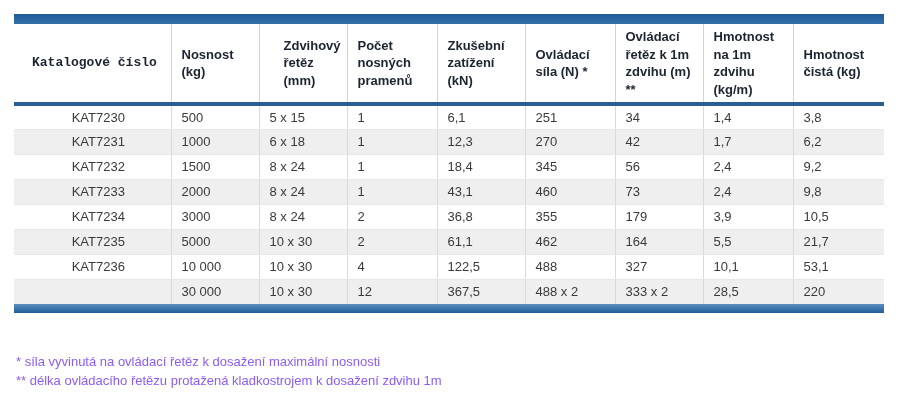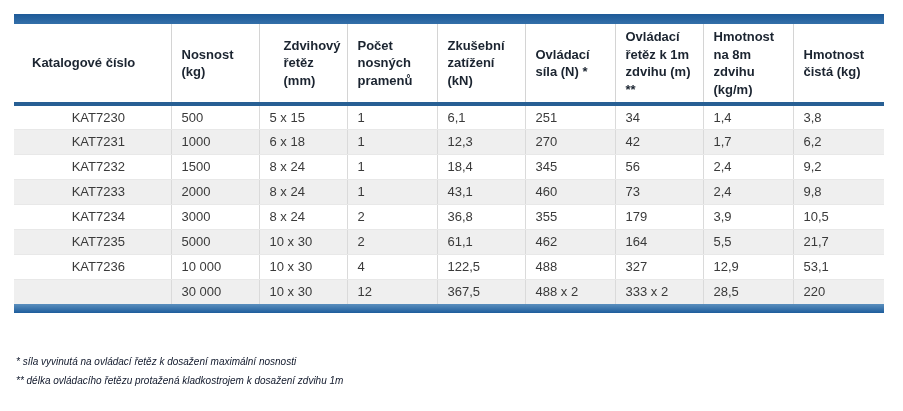--- a/index.html
+++ b/index.html
@@ -42,21 +42,21 @@
     font-weight: bold;
     line-height: 1.35;
     color: #1b2430;
     padding: 4px 6px 4px 10px;
     border-right: 1px solid #d4d4d4;
     border-bottom: 4px solid #275f94;
     background: #ffffff;
   }
   .spec-table th:first-child { padding-left: 18px; }
   .spec-table th:last-child  { border-right: none; }
-  .spec-table th:nth-child(1) { width: 157px; }
+  .spec-table th:nth-child(1) { width: 157px; font-family: Liberation Mono, monospace; }
   .spec-table th:nth-child(2) { width: 88px; }
   .spec-table th:nth-child(3) { width: 88px; padding-left: 24px; }
   .spec-table th:nth-child(4) { width: 90px; }
   .spec-table th:nth-child(5) { width: 88px; margin-left: 16px; }
   .spec-table th:nth-child(6) { width: 90px; }
   .spec-table th:nth-child(7) { width: 88px; margin-top: 44px; }
   .spec-table th:nth-child(8) { width: 90px; }
   .spec-table td {
     height: 25px;
     vertical-align: middle;
@@ -68,43 +68,42 @@
     white-space: nowrap;
     overflow: hidden;
   }
   .spec-table td:first-child { padding-left: 18px; text-align: center; }
   .spec-table td:last-child  { border-right: none; }
   .spec-table tbody tr:nth-child(even) td { background: #efefef; }
   .spec-table tbody tr:last-child td { border-bottom: none; }
   .footnotes {
     position: absolute;
     left: 16px; top: 352px;
-    font-size: 10px;
+    font-size: 13px;
     line-height: 19px;
-    color: #0f172a;
-    font-style: italic;
+    color: #8b5cf6;
   }
 </style>
 </head>
 <body>
 
 <div class="page">
   <div class="table-card">
     <div class="top-bar"></div>
     <table class="spec-table">
       <thead>
         <tr id="head-row">
             <th>Katalogové číslo</th>
             <th>Nosnost (kg)</th>
             <th>Zdvihový řetěz (mm)</th>
             <th>Počet nosných pramenů</th>
             <th>Zkušební zatížení (kN)</th>
             <th>Ovládací síla (N) *</th>
             <th>Ovládací řetěz k 1m zdvihu (m) **</th>
-            <th>Hmotnost na 8m zdvihu (kg/m)</th>
+            <th>Hmotnost na 1m zdvihu (kg/m)</th>
             <th>Hmotnost čistá (kg)</th>
           </tr>
       </thead>
       <tbody id="body-rows">
           <tr>
             <td>KAT7230</td>
             <td>500</td>
             <td>5 x 15</td>
             <td>1</td>
             <td>6,1</td>
@@ -169,21 +168,21 @@
             <td>21,7</td>
           </tr>
           <tr>
             <td>KAT7236</td>
             <td>10 000</td>
             <td>10 x 30</td>
             <td>4</td>
             <td>122,5</td>
             <td>488</td>
             <td>327</td>
-            <td>12,9</td>
+            <td>10,1</td>
             <td>53,1</td>
           </tr>
           <tr>
             <td></td>
             <td>30 000</td>
             <td>10 x 30</td>
             <td>12</td>
             <td>367,5</td>
             <td>488 x 2</td>
             <td>333 x 2</td>

